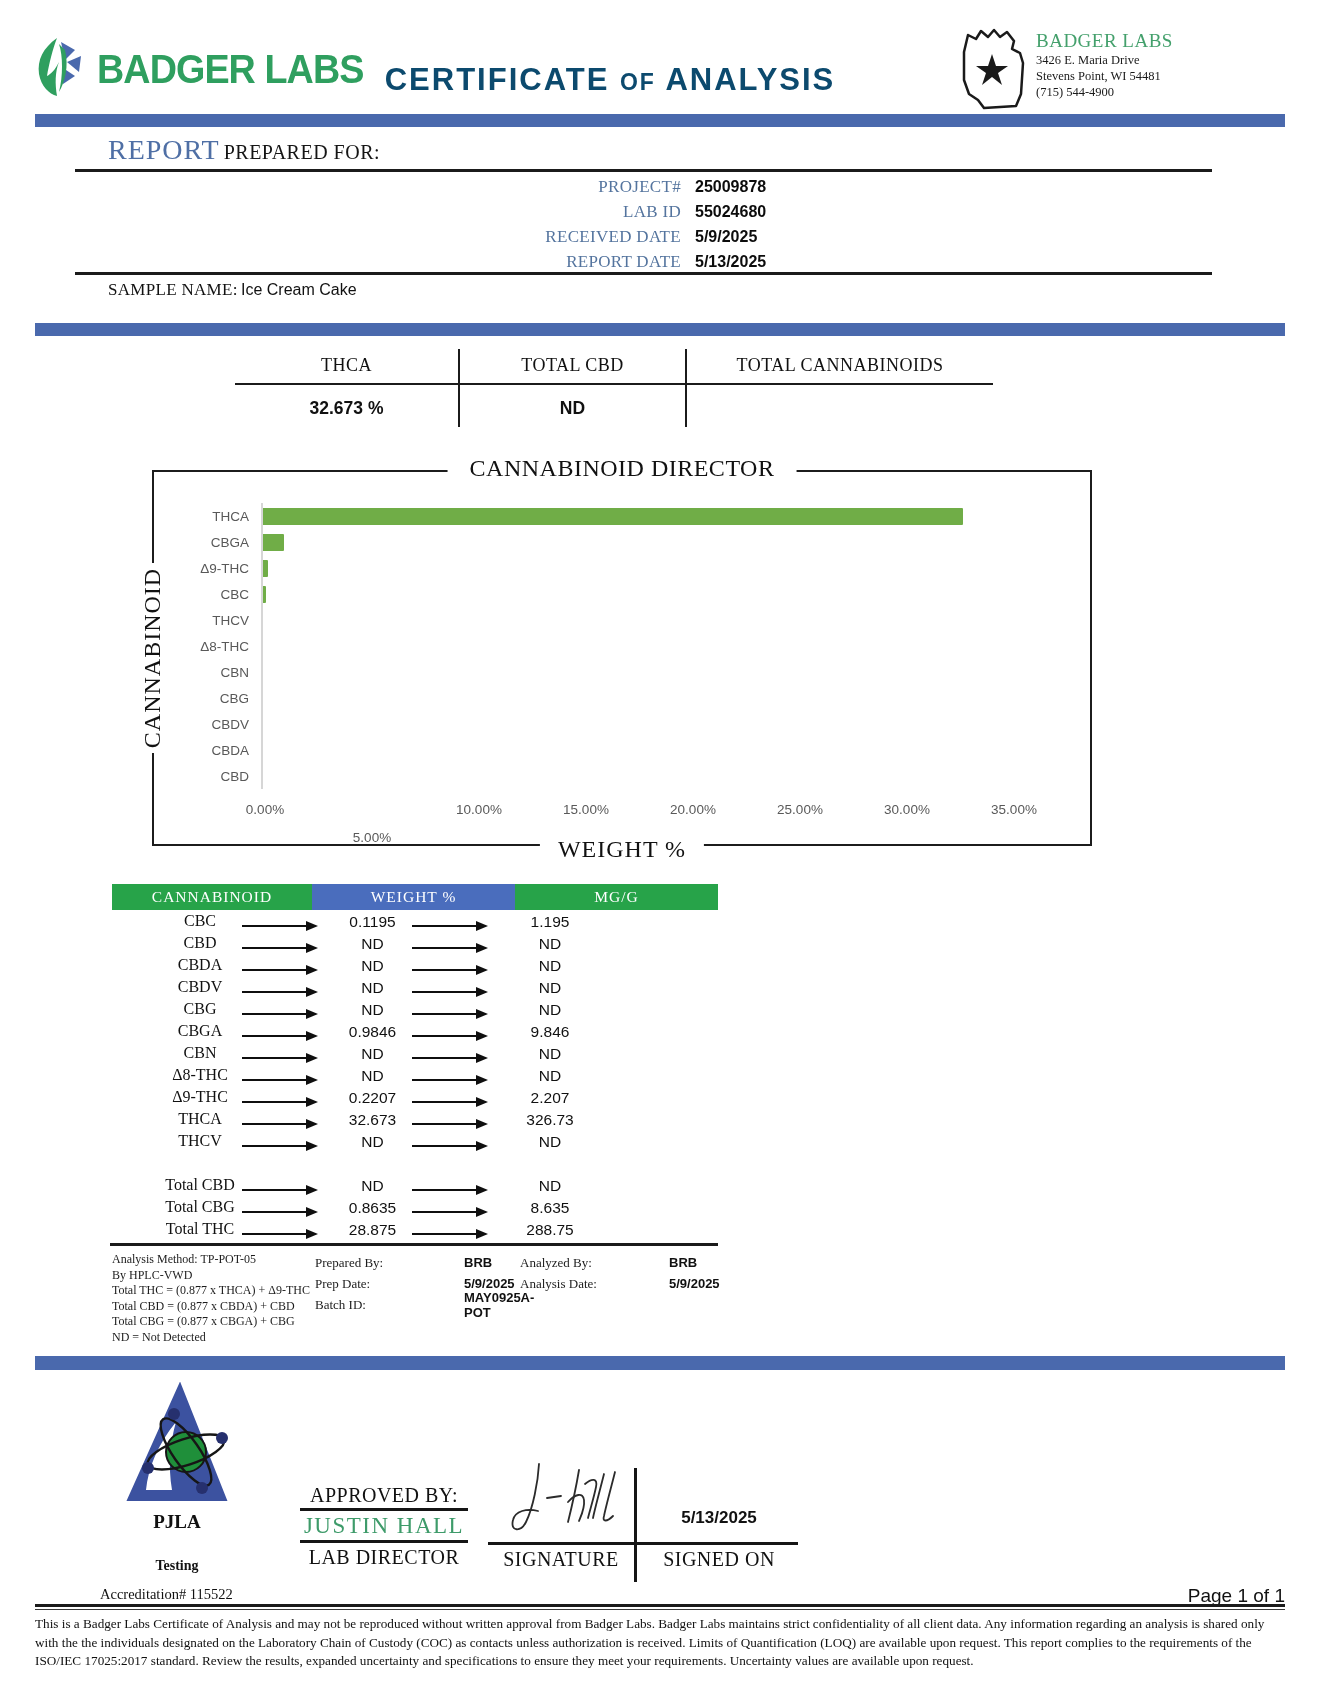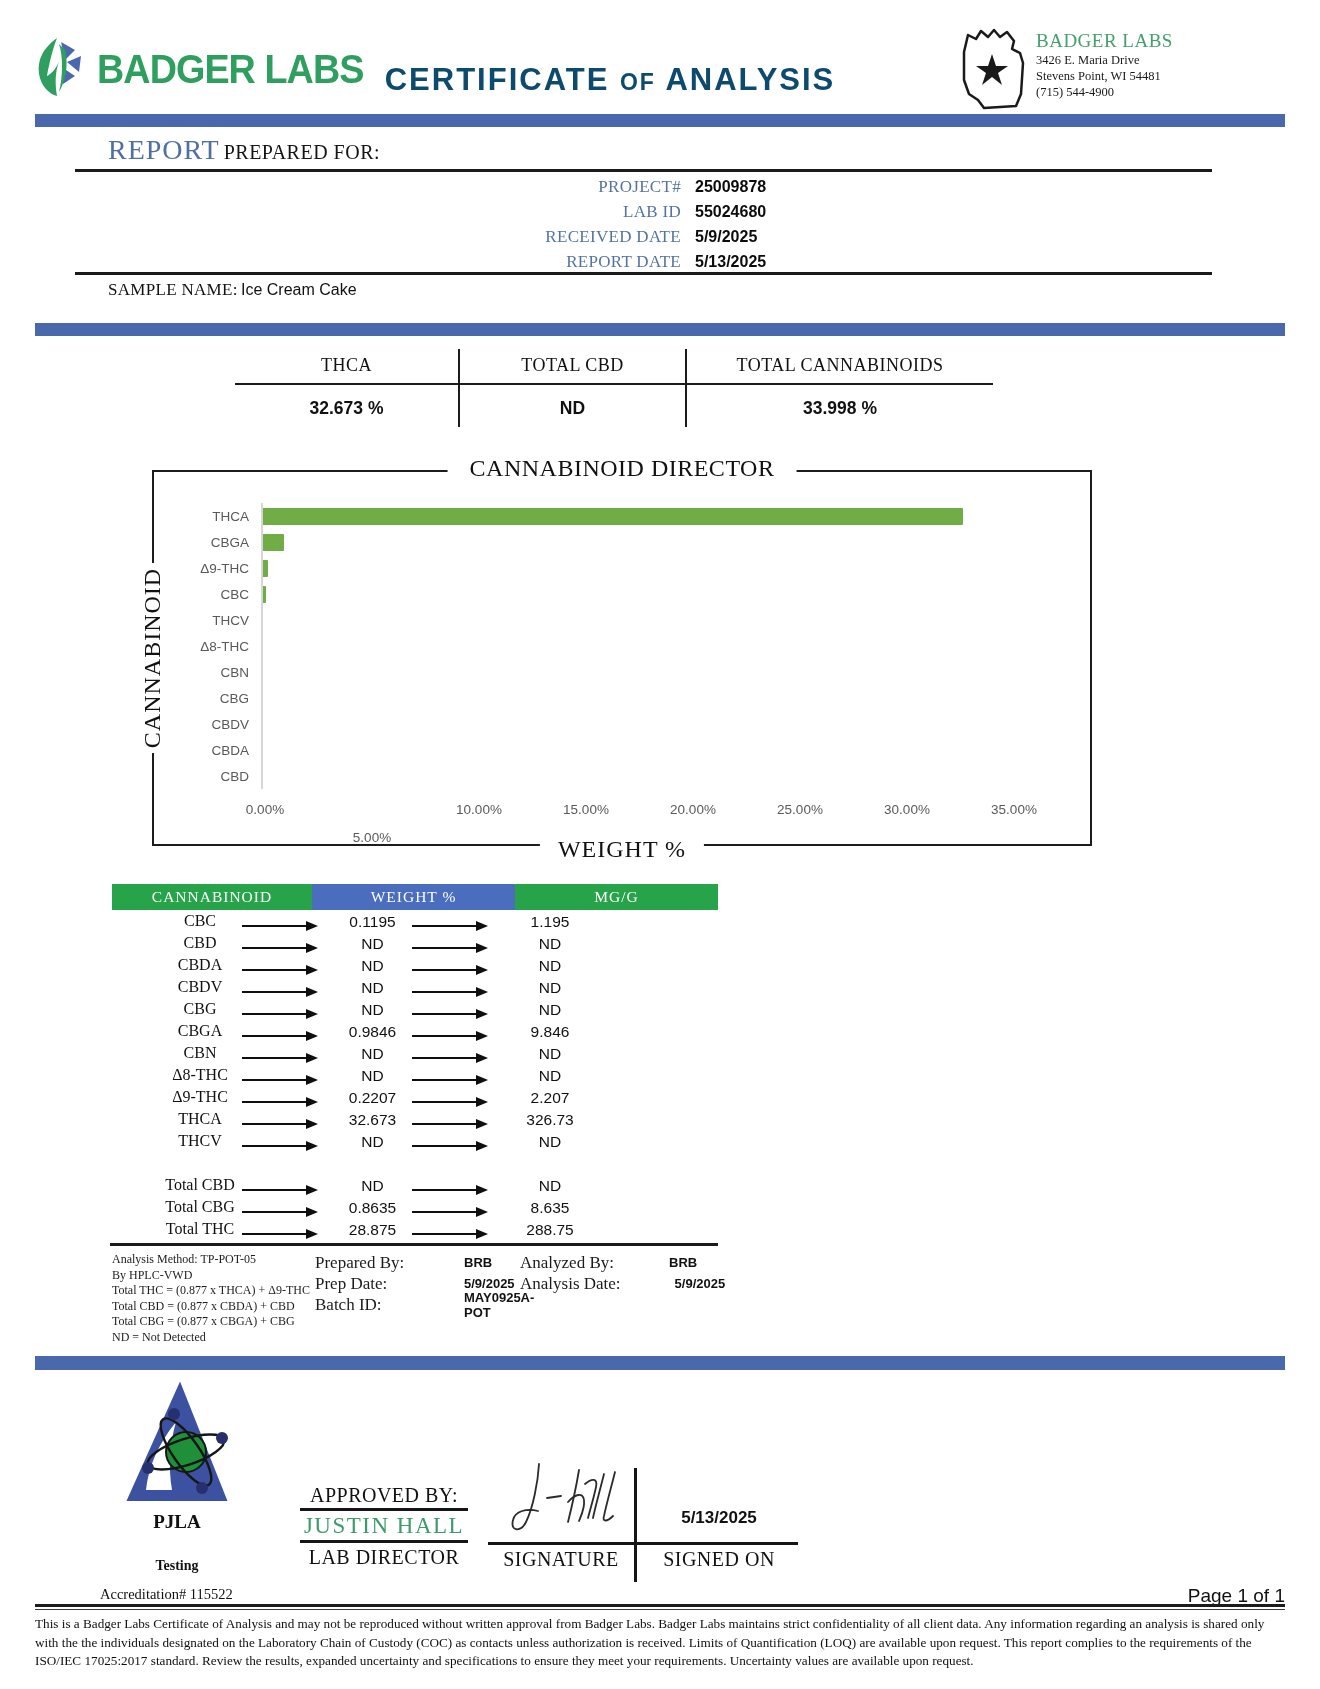--- a/index.html
+++ b/index.html
@@ -70,21 +70,21 @@
             font-family:"Liberation Sans", sans-serif;font-size:15.5px;}
   .arrow{position:absolute;top:9px;display:flex;align-items:center;}
   .arrow .shaft{width:64px;height:2px;background:#0f0f0f;}
   .arrow .head{width:0;height:0;border-left:12px solid #0f0f0f;
                border-top:5px solid transparent;border-bottom:5px solid transparent;}
   .arrow.a1{left:132px;} .arrow.a2{left:302px;}
 
   
   .notes-col1{left:112px;top:1252px;width:250px;font-size:12px;line-height:15.5px;color:#1c1c1c;}
   .note-kv{display:flex;height:21px;align-items:center;}
-  .note-kv .k{font-size:17px;color:#1c1c1c;}
+  .note-kv .k{font-size:13px;color:#1c1c1c;}
   .note-kv .v{font-family:"Liberation Sans", sans-serif;font-weight:600;font-size:13px;padding-left:6px;margin-left:48px;}
 
   
   .pjla-text{left:118px;width:118px;text-align:center;font-weight:700;}
   .approve{left:298px;width:172px;text-align:center;}
   .sigline{background:#151515;}
   .green-name{color:#3e9b6a;font-size:23px;letter-spacing:1.5px;}
   .foot-label{font-size:20px;letter-spacing:.5px;}
   .date-val{font-family:"Liberation Sans", sans-serif;font-weight:600;font-size:17px;}
   .page-num{right:35px;top:1585px;font-family:"Liberation Sans", sans-serif;font-size:19px;}
@@ -167,21 +167,20 @@
     <div class="sum-cell">
       <div class="sum-head">THCA</div>
       <div class="sum-val">32.673 %</div>
     </div>
     <div class="sum-cell">
       <div class="sum-head">TOTAL CBD</div>
       <div class="sum-val">ND</div>
     </div>
     <div class="sum-cell">
       <div class="sum-head">TOTAL CANNABINOIDS</div>
-      <div class="sum-val">33.998 %</div>
     </div>
   </div>
 
   <div class="abs chart">
     <div class="chart-title">CANNABINOID DIRECTOR</div>
     <div class="chart-ylab">CANNABINOID</div>
     <div class="chart-rows">
         <div class="chart-row">
           <span class="chart-cat">THCA</span>
           <div class="chart-track">

